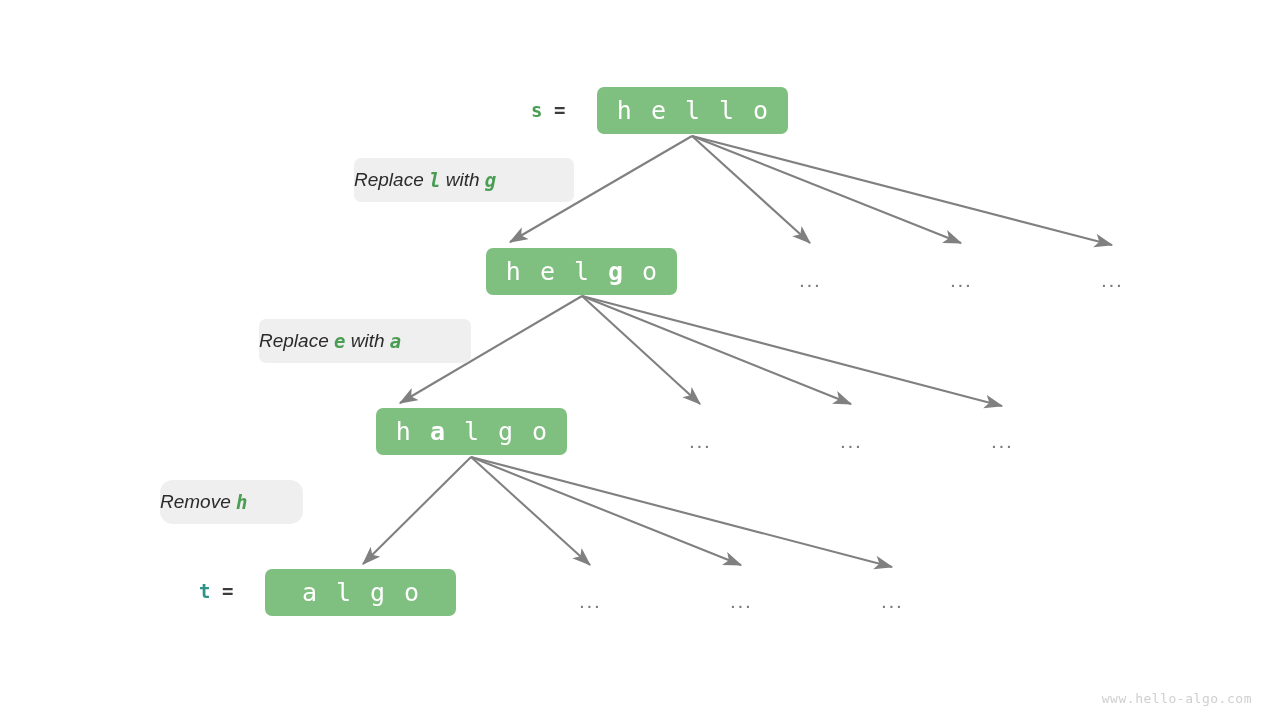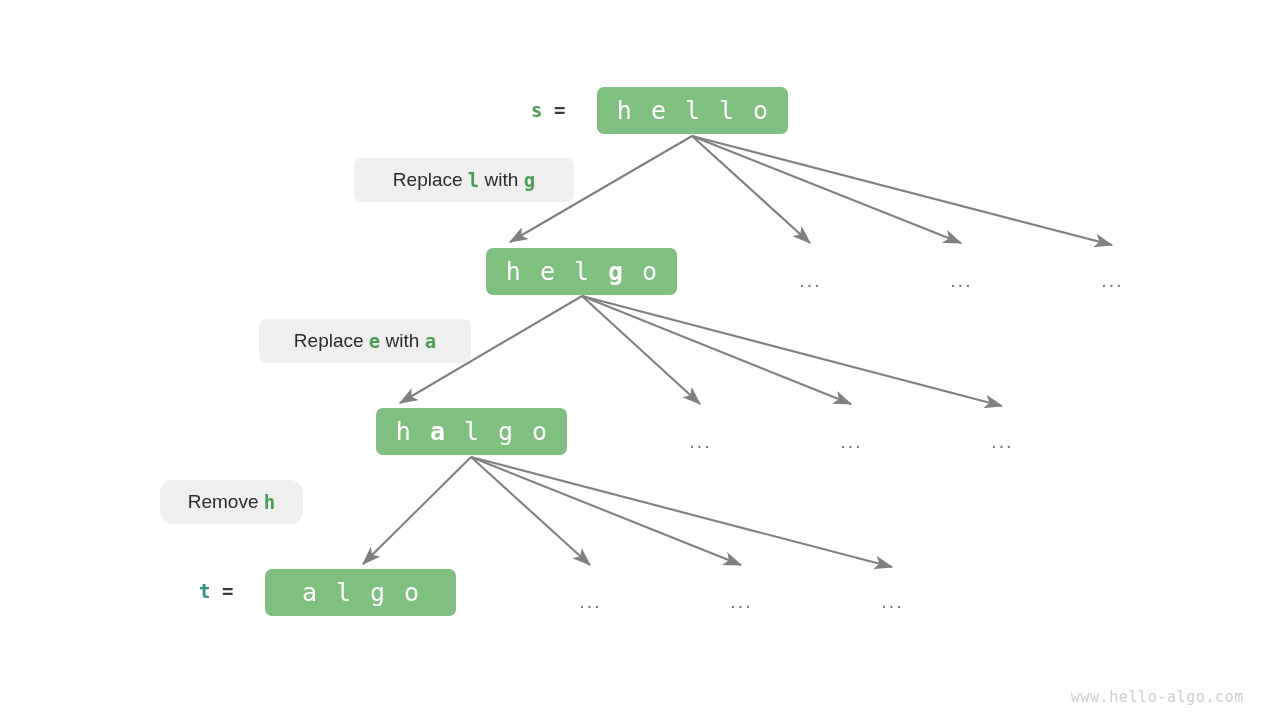--- a/index.html
+++ b/index.html
@@ -62,48 +62,49 @@
   
   .oplabel {
     position: absolute;
     background: #efefef;
     border-radius: 7px;
     font-family: "Liberation Sans", sans-serif;
     font-size: 19px;
     color: #2b2b2b;
     display: flex;
     align-items: center;
-    justify-content: center;
+    justify-content: flex-start;
     box-sizing: border-box;
     white-space: pre;
+    font-style: italic;
   }
   .oplabel .mono {
     font-family: "DejaVu Sans Mono", "Liberation Mono", monospace;
     font-weight: bold;
     color: #4a9d52;
     font-size: 19px;
   }
   
   .ellipsis {
     position: absolute;
     color: #7b7b7b;
     font-family: "Liberation Sans", sans-serif;
     font-size: 21px;
     letter-spacing: 0.08em;
     line-height: 1;
     white-space: pre;
   }
   
   .watermark {
     position: absolute;
-    right: 36px;
+    right: 28px;
     bottom: 14px;
     color: #cfcfcf;
     font-family: "DejaVu Sans Mono", "Liberation Mono", monospace;
-    font-size: 15px;
+    font-size: 13px;
     letter-spacing: 0.04em;
     white-space: pre;
   }
 </style>
 </head>
 <body>
 
 <div id="canvas">
 
   <svg class="edges" viewBox="0 0 1280 720" width="1280" height="720">

